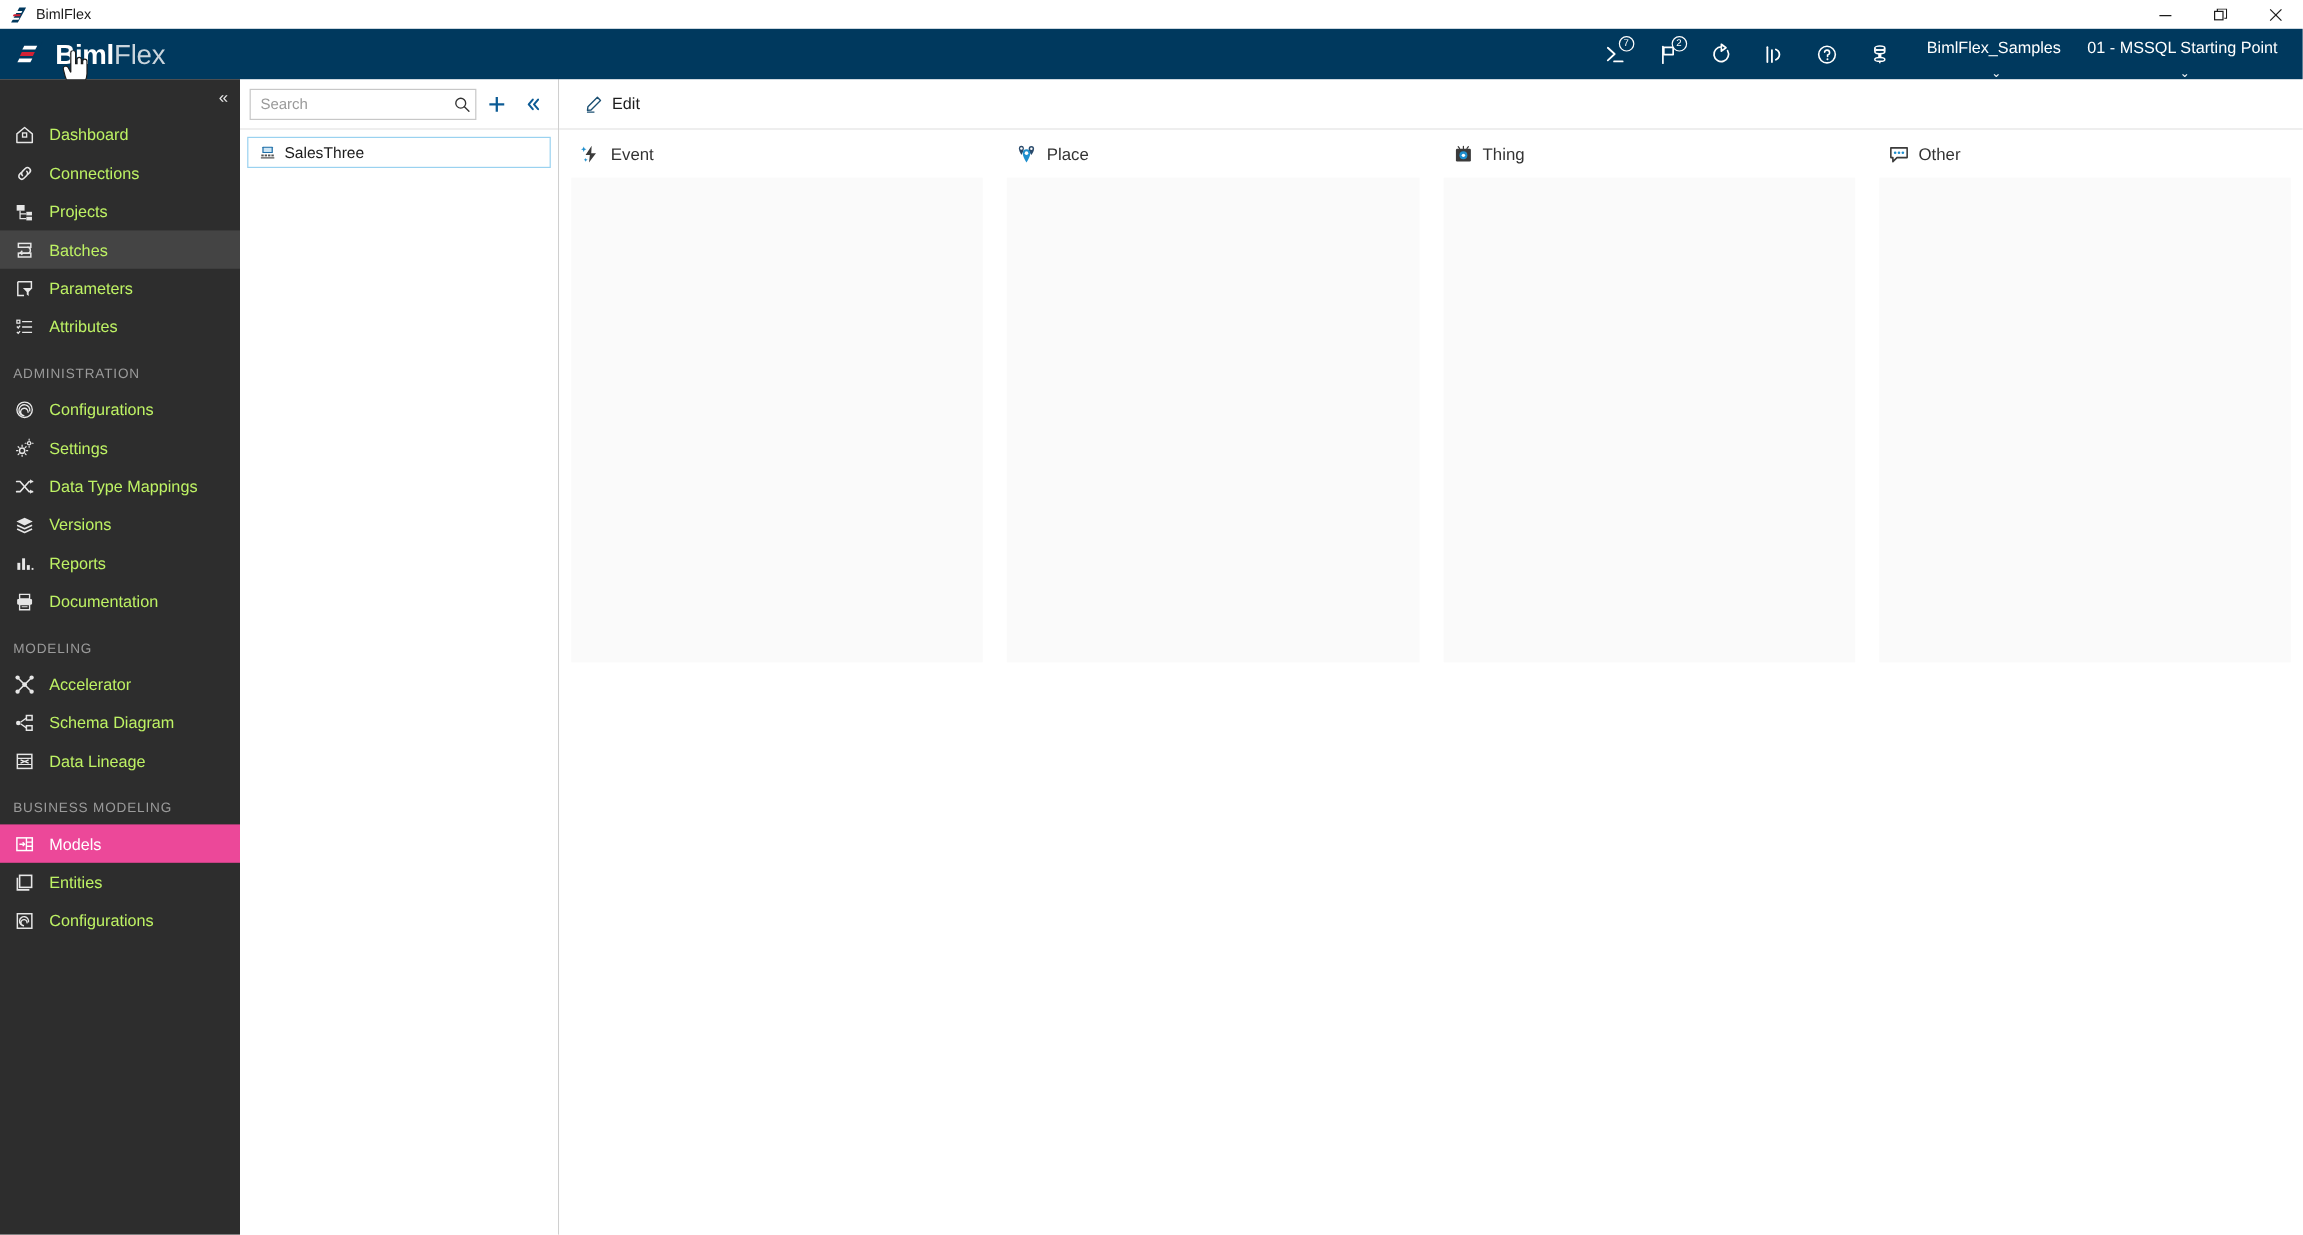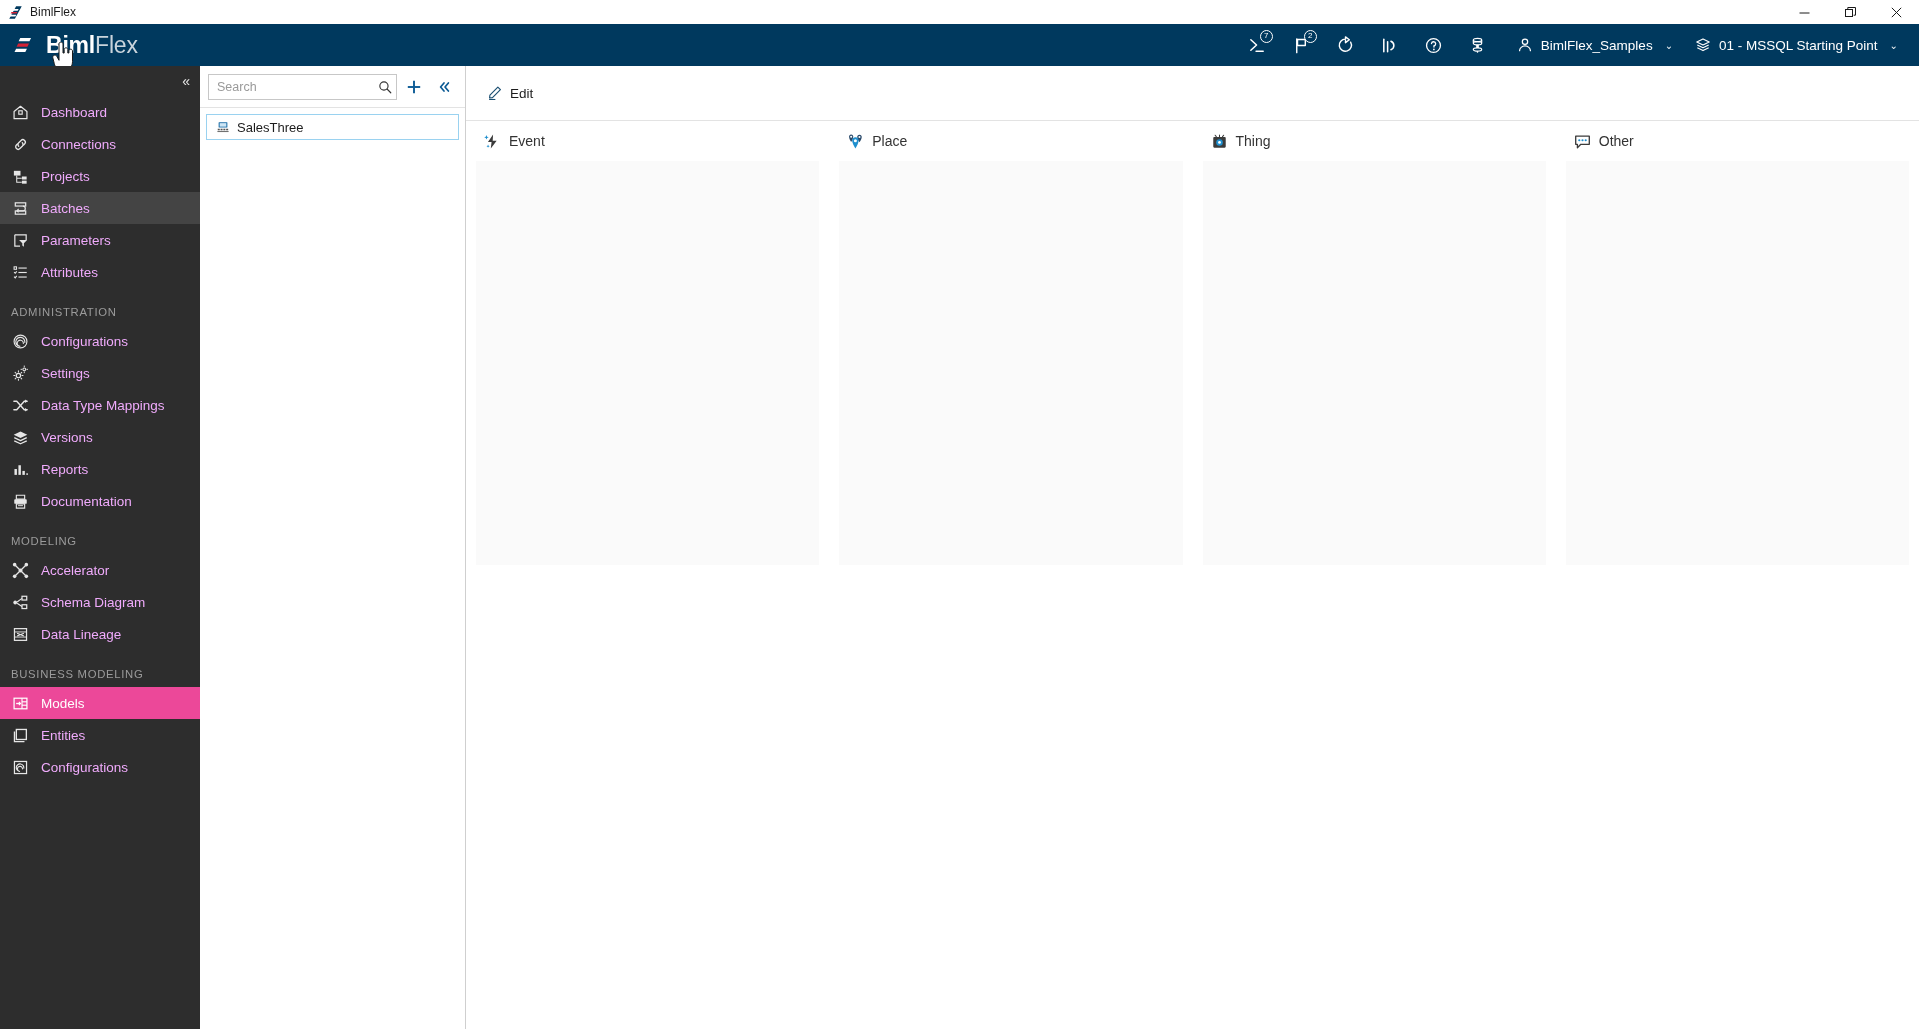--- a/index.html
+++ b/index.html
@@ -71,20 +71,21 @@
     font-size: 8px; line-height: 10px;
     text-align: center;
     font-family: "Liberation Sans", sans-serif;
   }
   .hsep { width: 6px; }
   .hmenu {
     display: flex; align-items: center; gap: 8px;
     height: 42px; padding: 0 11px;
     color: #ffffff; font-size: 13.5px;
     cursor: default;
+    flex-direction: column;
   }
   .hmenu .caret { font-size: 10px; opacity: .95; margin-left: 4px; }
 
   
   .bodyrow { display: flex; height: calc(1029px - 24px - 42px); }
 
   
   .sidebar {
     width: 200px; flex: 0 0 200px;
     background: #2d2d2d;
@@ -94,21 +95,21 @@
   .sb-collapse {
     height: 30px;
     display: flex; align-items: center; justify-content: flex-end;
     padding-right: 10px;
     color: #e8e8e8; font-size: 14px;
   }
   .sb-item {
     height: 32px;
     display: flex; align-items: center;
     gap: 12px; padding-left: 11px;
-    color: #f0abfc; font-size: 13.5px;
+    color: #bef264; font-size: 13.5px;
     white-space: nowrap;
   }
   .sb-item.active-grey { background: #444444; }
   .sb-item.active-blue { background: #ec4899; color: #ffffff; }
   .sb-ico { width: 18px; height: 18px; flex: 0 0 18px; display: flex; align-items: center; justify-content: center; }
   .sb-ico svg { display: block; }
   .sb-group {
     padding: 18px 0 7px 11px;
     font-size: 11.3px;
     letter-spacing: .7px;
@@ -158,21 +159,21 @@
   }
   .tree-item.selected {
     border: 1px solid #9ad2f0;
     background: #ffffff;
     text-align: right;
   }
 
   
   .main { flex: 1; background: #ffffff; display: flex; flex-direction: column; min-width: 0; }
   .main-toolbar {
-    height: 55px;
+    height: 42px;
     display: flex; align-items: center;
     padding-left: 17px;
     border-bottom: 1px solid #e3e3e3;
   }
   .edit-btn {
     display: flex; align-items: center; gap: 7px;
     font-size: 13.5px; color: #1c1c1c;
     padding: 4px 4px;
   }
 

